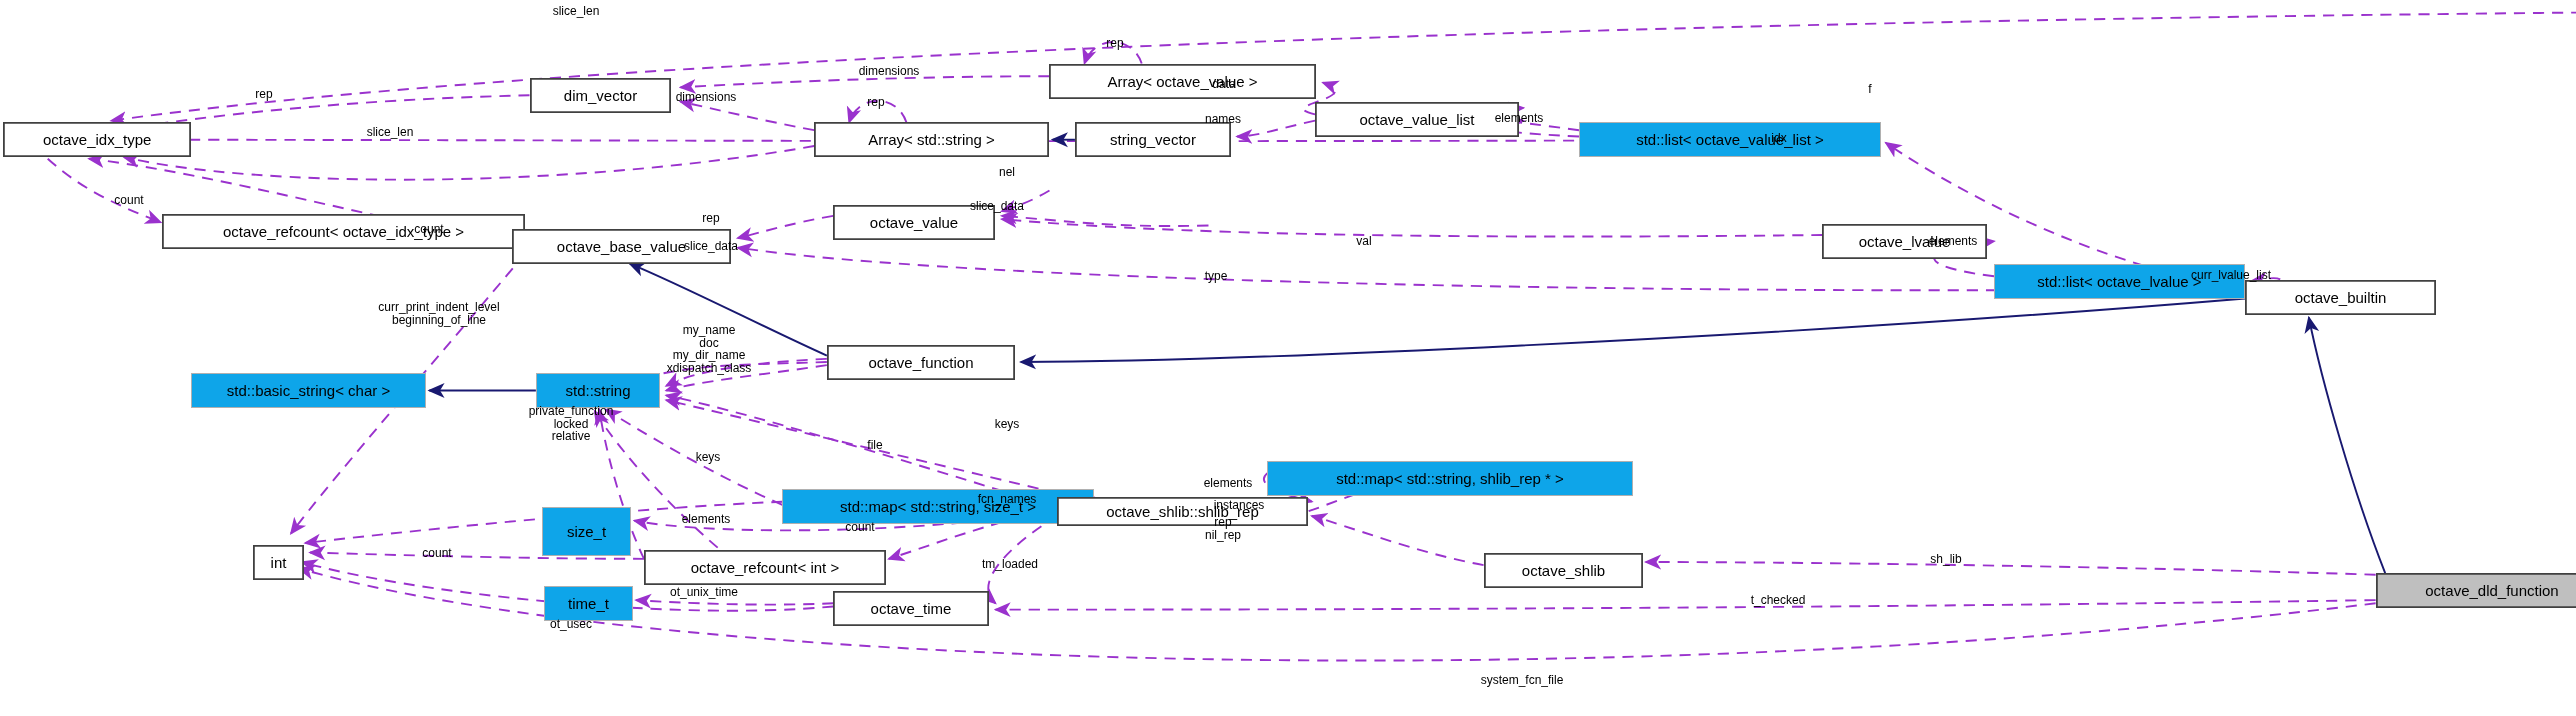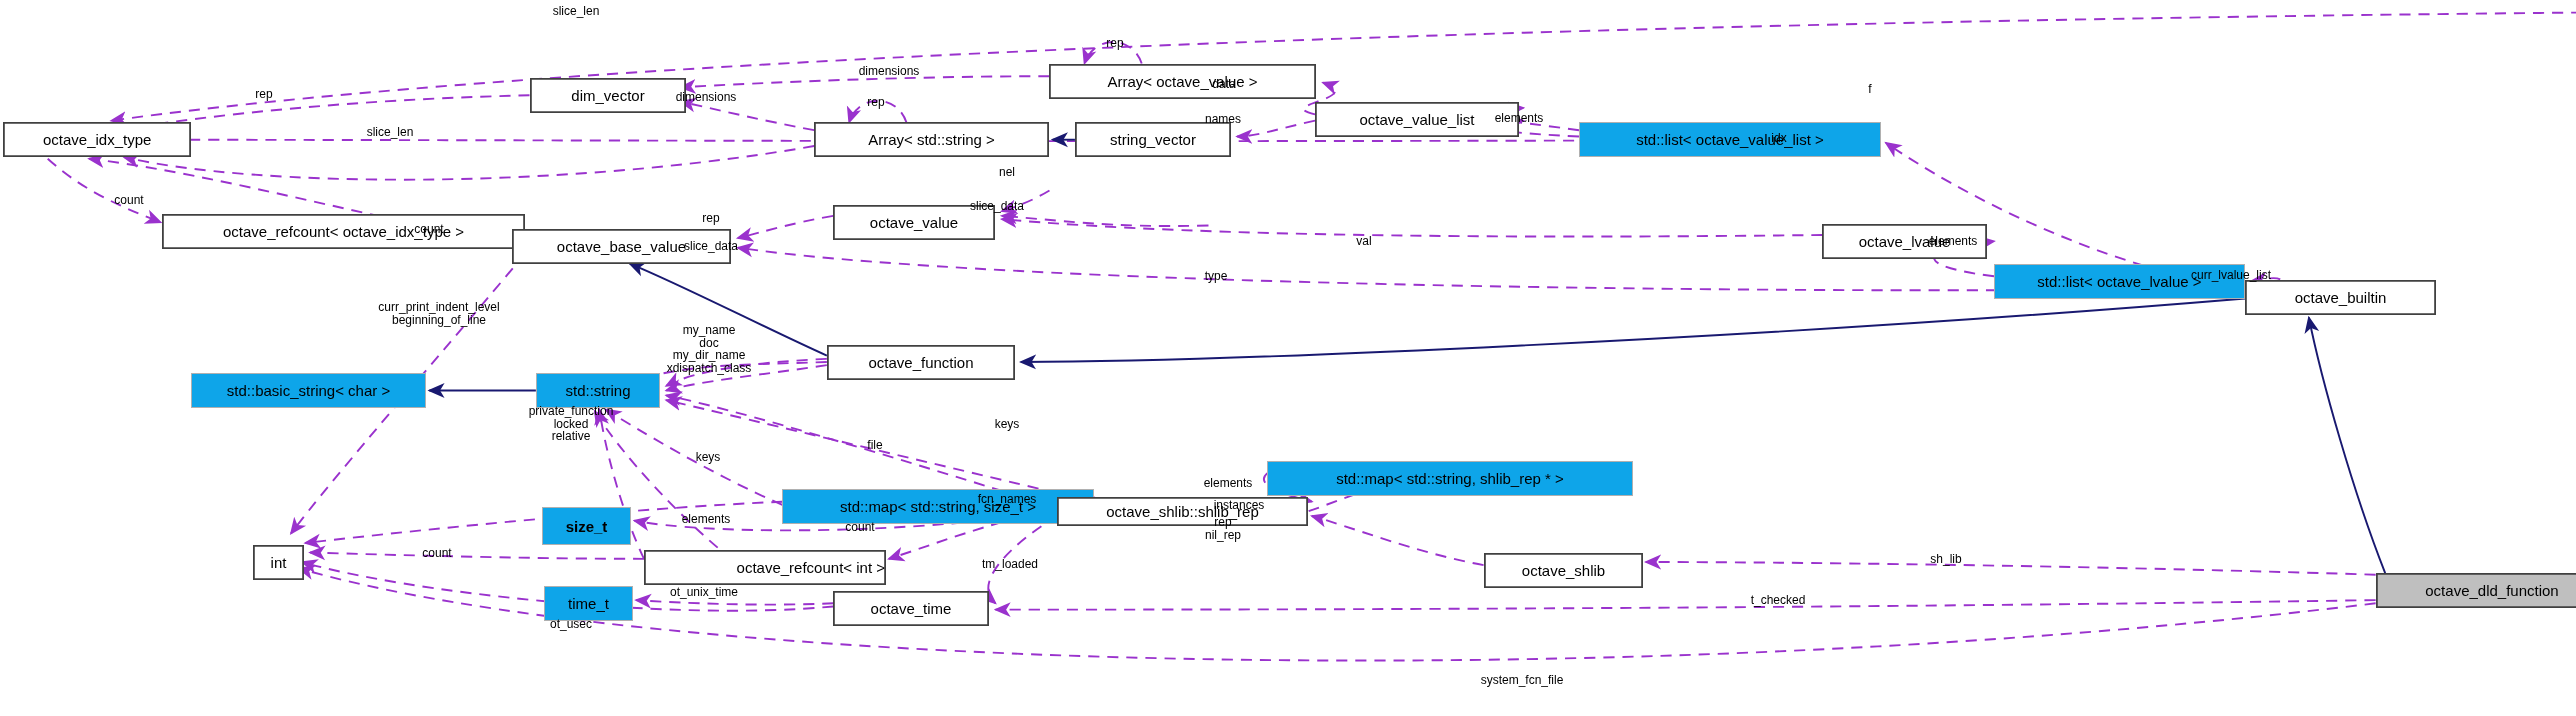--- a/index.html
+++ b/index.html
@@ -123,21 +123,21 @@
       <path d="M337,246 L270,246"></path>
       <path d="M1412,188 C1100,214 760,228 642,228"></path>
       <path d="M1500,361 C1480,310 1460,240 1452,200"></path>
     </g>
   </svg>
 
   <div id="node-layer">
       <div class="node solid" style="left: 3.2px; top: 122px; width: 188px; height: 35px; font-size: 15px;">
         <span>octave_idx_type</span>
       </div>
-      <div class="node solid" style="left: 530px; top: 78px; width: 156px; height: 35px; font-size: 15px;">
+      <div class="node solid" style="left: 530px; top: 78px; width: 141px; height: 35px; font-size: 15px;">
         <span>dim_vector</span>
       </div>
       <div class="node solid" style="left: 162px; top: 214px; width: 363px; height: 35px; font-size: 15px;">
         <span>octave_refcount&lt; octave_idx_type &gt;</span>
       </div>
       <div class="node solid" style="left: 814px; top: 122px; width: 235px; height: 35px; font-size: 15px;">
         <span>Array&lt; std::string &gt;</span>
       </div>
       <div class="node solid" style="left: 1075px; top: 122px; width: 156px; height: 35px; font-size: 15px;">
         <span>string_vector</span>
@@ -168,36 +168,36 @@
       </div>
       <div class="node dashedbox" style="left: 191px; top: 373px; width: 235px; height: 35px; font-size: 15px;">
         <span>std::basic_string&lt; char &gt;</span>
       </div>
       <div class="node dashedbox" style="left: 536px; top: 373px; width: 124px; height: 35px; font-size: 15px;">
         <span>std::string</span>
       </div>
       <div class="node solid" style="left: 827px; top: 345px; width: 188px; height: 35px; font-size: 15px;">
         <span>octave_function</span>
       </div>
-      <div class="node dashedbox" style="left: 542px; top: 507px; width: 89px; height: 38px; font-size: 15px; font-weight: bold;">
+      <div class="node dashedbox" style="left: 542px; top: 507px; width: 89px; height: 49px; font-size: 15px;">
         <span>size_t</span>
       </div>
       <div class="node dashedbox" style="left: 782px; top: 489px; width: 312px; height: 35px; font-size: 15px;">
         <span>std::map&lt; std::string, size_t &gt;</span>
       </div>
       <div class="node solid" style="left: 1057px; top: 497px; width: 251px; height: 29px; font-size: 15px;">
         <span>octave_shlib::shlib_rep</span>
       </div>
       <div class="node dashedbox" style="left: 1267px; top: 461px; width: 366px; height: 35px; font-size: 15px;">
         <span>std::map&lt; std::string, shlib_rep * &gt;</span>
       </div>
       <div class="node solid" style="left: 253px; top: 545px; width: 51px; height: 35px; font-size: 15px;">
         <span>int</span>
       </div>
-      <div class="node solid" style="left: 644px; top: 550px; width: 242px; height: 35px; font-size: 15px; justify-content: flex-end;">
+      <div class="node solid" style="left: 644px; top: 550px; width: 242px; height: 35px; font-size: 15px;">
         <span>octave_refcount&lt; int &gt;</span>
       </div>
       <div class="node solid" style="left: 1484px; top: 553px; width: 159px; height: 35px; font-size: 15px;">
         <span>octave_shlib</span>
       </div>
       <div class="node dashedbox" style="left: 544px; top: 586px; width: 89px; height: 35px; font-size: 15px;">
         <span>time_t</span>
       </div>
       <div class="node solid" style="left: 833px; top: 591px; width: 156px; height: 35px; font-size: 15px;">
         <span>octave_time</span>

